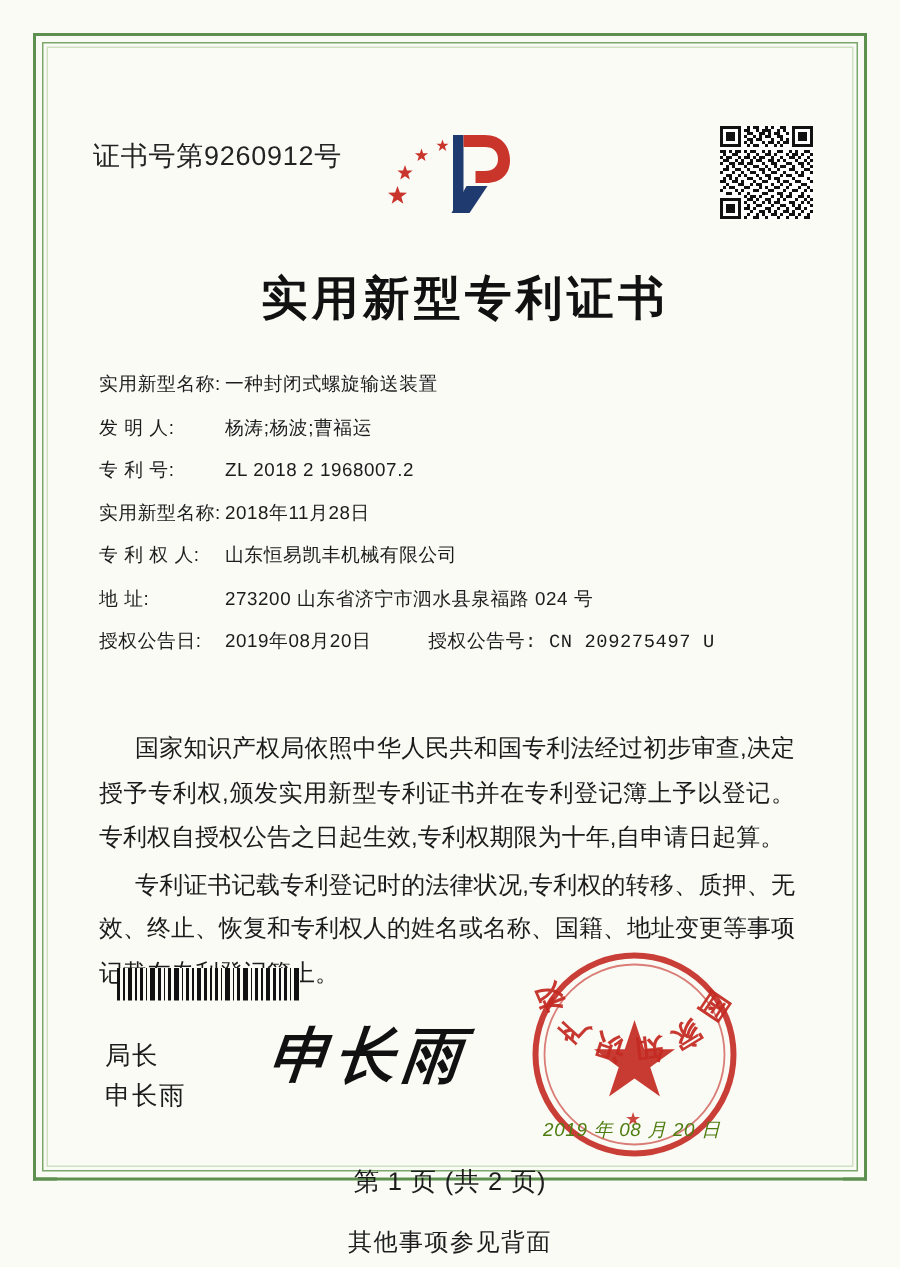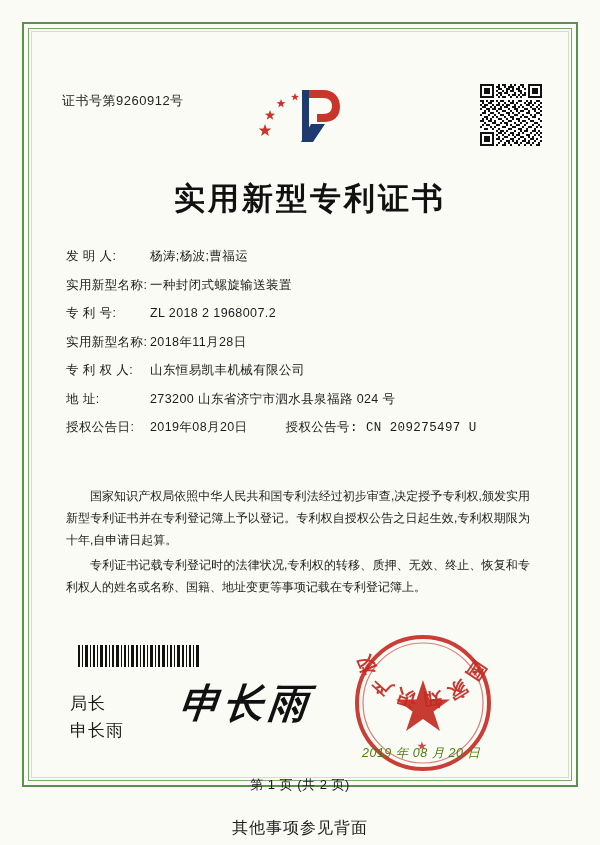--- a/index.html
+++ b/index.html
@@ -57,21 +57,21 @@
   .corner.tl { left: 22px; top: 22px; border-right: none; border-bottom: none; }
   .corner.tr { right: 22px; top: 22px; border-left: none; border-bottom: none; }
   .corner.bl { left: 22px; bottom: 58px; border-right: none; border-top: none; }
   .corner.br { right: 22px; bottom: 58px; border-left: none; border-top: none; }
 
   
   .cert-no {
     position: absolute;
     left: 62px;
     top: 92px;
-    font-size: 13px;
+    font-size: 18px;
     color: #232323;
     letter-spacing: 0.5px;
   }
   
   .qr {
     position: absolute;
     right: 58px;
     top: 84px;
     width: 62px;
     height: 62px;
@@ -129,21 +129,21 @@
   .row-two { display: flex; align-items: baseline; }
   .row-two .col2 { margin-left: 38px; display: flex; align-items: center; font-family: Liberation Mono, monospace; }
   .row-two .col2 .field-label { width: auto; margin-right: 8px; letter-spacing: 0.4px; }
 
   
   .body-text {
     position: absolute;
     left: 66px;
     top: 485px;
     width: 464px;
-    font-size: 12px;
+    font-size: 16px;
     line-height: 1.85;
     color: #1c1c1c;
     text-align: justify;
   }
   .body-text p {
     margin: 0 0 2px 0;
     text-indent: 24px;
   }
 
   
@@ -196,21 +196,21 @@
     font-style: italic;
   }
 
   
   .page-num {
     position: absolute;
     left: 0;
     right: 0;
     top: 776px;
     text-align: center;
-    font-size: 13px;
+    font-size: 17px;
     color: #1c1c1c;
     letter-spacing: 0.5px;
   }
   .footer-note {
     position: absolute;
     left: 0;
     right: 0;
     top: 818px;
     text-align: center;
     font-size: 16px;
@@ -502,26 +502,26 @@
         <path d="M64 10 L78 10 C90 10 95 18 95 27 C95 36 89 42 79 42 L72 42 L72 34 L78 34 C84 34 87 31 87 26 C87 21 84 18 78 18 L64 18 Z" fill="#c9342b"></path>
         <path d="M66 44 L80 44 L68 62 L56 62 Z" fill="#1f3a6e"></path>
       </g>
     </svg>
   </div>
 
   <div class="title">实用新型专利证书</div>
 
   <div class="fields">
     <div class="field-row">
+      <span class="field-label w1">实用新型名称:</span>
+      <span class="field-value">一种封闭式螺旋输送装置</span>
+    </div>
+    <div class="field-row">
       <span class="field-label w1">发 明 人:</span>
       <span class="field-value">杨涛;杨波;曹福运</span>
-    </div>
-    <div class="field-row">
-      <span class="field-label w1">实用新型名称:</span>
-      <span class="field-value">一种封闭式螺旋输送装置</span>
     </div>
     <div class="field-row">
       <span class="field-label w1">专 利 号:</span>
       <span class="field-value">ZL 2018 2 1968007.2</span>
     </div>
     <div class="field-row">
       <span class="field-label w1">实用新型名称:</span>
       <span class="field-value">2018年11月28日</span>
     </div>
     <div class="field-row">

